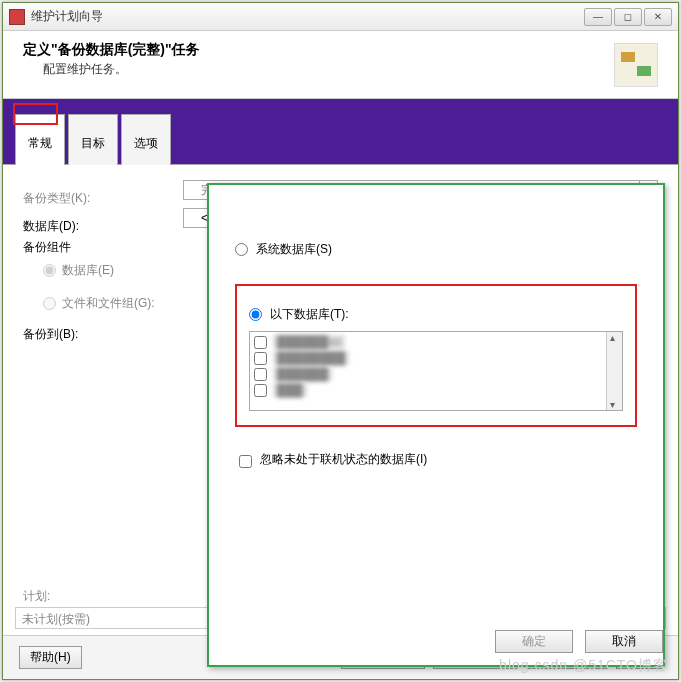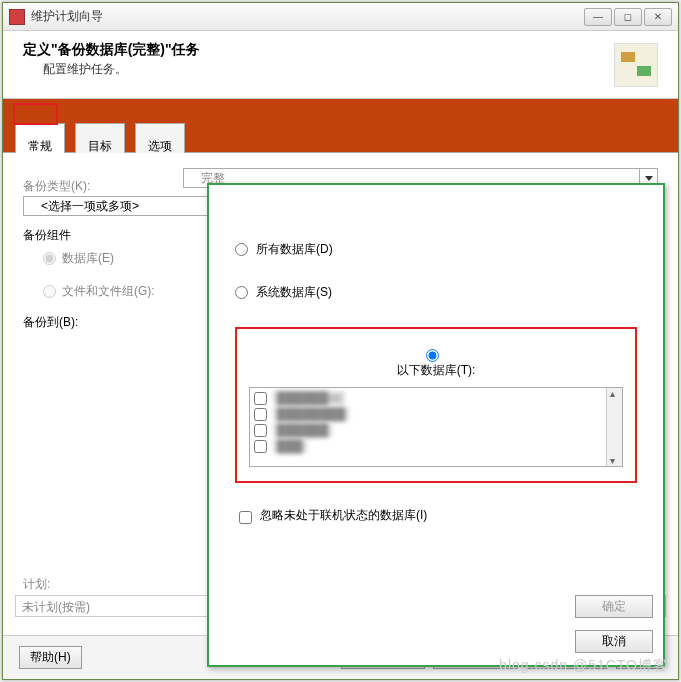--- a/index.html
+++ b/index.html
@@ -1,34 +1,34 @@
 <!DOCTYPE html>
 <html><head>
 <meta charset="utf-8">
 <style>
 * { box-sizing: border-box; margin: 0; padding: 0; font-family: "Microsoft YaHei", SimSun, sans-serif; font-size: 12px; }
 body { background: #f0f0f0; width: 681px; height: 682px; position: relative; overflow: hidden; }
 
-.window { position: absolute; left: 2px; top: 2px; width: 677px; height: 678px; background: #c2410c; border: 1px solid #6a8a4a; box-shadow: 0 0 3px rgba(0,0,0,0.3); }
+.window { position: absolute; left: 2px; top: 2px; width: 677px; height: 678px; background: #4c1d95; border: 1px solid #6a8a4a; box-shadow: 0 0 3px rgba(0,0,0,0.3); }
 
 .titlebar { height: 28px; background: linear-gradient(#fdfdfd, #eaeaea); border-bottom: 1px solid #ccc; display: flex; align-items: center; padding: 0 6px; }
 .titlebar-icon { width: 16px; height: 16px; background: #d04040; border: 1px solid #903030; margin-right: 6px; }
 .titlebar-text { flex: 1; color: #333; }
 .win-btns { display: flex; gap: 2px; }
 .win-btn { width: 28px; height: 18px; border: 1px solid #aaa; background: linear-gradient(#f8f8f8,#e0e0e0); border-radius: 2px; display: flex; align-items: center; justify-content: center; color: #555; font-size: 10px; cursor: pointer; }
 
 .header { padding: 10px 20px; border-bottom: 1px solid #ccc; background: #fff; position: relative; height: 68px; }
 .header-title { font-size: 14px; font-weight: bold; color: #000; }
 .header-sub { color: #333; margin-left: 20px; margin-top: 2px; }
 .header-icon { position: absolute; right: 20px; top: 12px; width: 44px; height: 44px; background: #f4f0e0; border: 1px solid #ddd; }
 .header-icon::before { content:""; position:absolute; left:6px; top:8px; width:14px; height:10px; background:#d0a040; }
 .header-icon::after { content:""; position:absolute; left:22px; top:22px; width:14px; height:10px; background:#60b060; }
 
 .tabs { display: flex; padding-left: 12px; margin-top: 6px; border-bottom: 1px solid #aaa; }
-.tab { padding: 14px 12px; border: 1px solid #aaa; border-bottom: none; background: #f4f4f4; margin-right: 10px; position: relative; top: 18px; cursor: pointer; }
+.tab { padding: 20px 12px; border: 1px solid #aaa; border-bottom: none; background: #f4f4f4; margin-right: 3px; position: relative; top: 9px; cursor: pointer; }
 .tab.active { background: #fff; border-bottom: 1px solid #fff; }
 .tab-highlight { position: absolute; border: 2px solid #e02020; left: 10px; top: 100px; width: 45px; height: 22px; pointer-events:none; }
 
 .body-area { padding: 8px 20px; background: #fff; height: 510px; position: relative; }
 .form-row { display: flex; align-items: center; margin: 6px 0; height: 22px; }
 .form-label { width: 160px; color: #888; margin-top: 16px; }
 .form-label.dark { color: #000; }
 .dropdown { flex: 1; height: 20px; border: 1px solid #aaa; background: #fff; display: flex; align-items: center; padding: 0 17px; position: relative; color:#888;}
 .dropdown.dark { color:#000; }
 .dropdown-arrow { position: absolute; right: 0; top: 0; width: 18px; height: 100%; border-left: 1px solid #aaa; display:flex; align-items:center; justify-content:center; }
@@ -48,36 +48,36 @@
 .bottom-bar { position: absolute; left: 0; right: 0; bottom: 0; height: 44px; border-top: 1px solid #ccc; display:flex; align-items:center; padding: 0 16px; gap: 8px; background:#f4f4f4; }
 .btn { height: 23px; border: 1px solid #999; background: linear-gradient(#fafafa,#e4e4e4); padding: 0 10px; cursor:pointer; display:inline-flex; align-items:center;text-align:right; }
 .btn[disabled] { color:#999; cursor:default; }
 .spacer { flex: 1; }
 
 
 .popup { position: absolute; left: 204px; top: 180px; width: 458px; height: 484px; background: #fff; border: 2px solid #3aa050; box-shadow: 2px 2px 6px rgba(0,0,0,0.3); }
 .popup-body { padding: 30px 26px 10px 26px; }
 .p-radio { display:flex; align-items:center; margin: 26px 0; color:#000; }
 .p-radio input { margin-right: 8px; }
-.p-radio.tight { margin: 10px 0 8px 0; flex-direction: column; }
+.p-radio.tight { margin: 10px 0 8px 0; }
 
 .red-box { border: 2px solid #e02020; padding: 10px 12px 14px 12px; margin-top: 6px; }
 .db-list { border: 1px solid #aaa; height: 80px; background:#fff; margin-top:8px; position:relative; overflow:hidden; }
 .db-list-inner { padding: 2px 4px; }
 .db-row { display:flex; align-items:center; height:16px; }
 .db-row input { margin-right: 6px; }
 .db-row span { filter: blur(2px); color:#888; background:#ddd; padding:0 4px; }
 .scroll-stub { position:absolute; right:0; top:0; width:16px; height:100%; background:#f0f0f0; border-left:1px solid #ccc; }
 .scroll-stub::before { content:"▴"; position:absolute; top:0; left:3px; font-size:10px; color:#666;}
 .scroll-stub::after { content:"▾"; position:absolute; bottom:0; left:3px; font-size:10px; color:#666;}
 
 .ignore-row { display:flex; align-items:flex-end; margin-top: 24px; margin-left: 4px; }
 .ignore-row input { margin-right: 8px; }
 
-.popup-footer { position:absolute; right: 10px; bottom: 12px; display:flex; gap:12px;flex-direction:column; }
+.popup-footer { position:absolute; right: 0; bottom: 12px; display:flex; gap:12px; }
 .popup-btn { width: 78px; height: 23px; border:1px solid #999; background: linear-gradient(#fafafa,#e4e4e4); cursor:pointer; }
 .popup-btn.disabled { color:#999; }
 
 .watermark { position:absolute; right:10px; bottom:4px; color:#ccc; font-size:14px; letter-spacing:1px; pointer-events:none; }
 </style>
 </head>
 <body>
 
 <div class="window">
   <div class="titlebar">
@@ -105,20 +105,21 @@
 
   <div class="body-area">
     <div class="form-row">
       <div class="form-label">备份类型(K):</div>
       <div class="dropdown">
         <span>完整</span>
         <div class="dropdown-arrow"></div>
       </div>
     </div>
     <div class="form-row">
+      <div class="form-label dark">数据库(D):</div>
       <div class="dropdown dark">
         <span>&lt;选择一项或多项&gt;</span>
         <div class="dropdown-arrow"></div>
       </div>
     </div>
     <div class="db-drop-highlight"></div>
 
     <div class="form-label dark" style="margin-top:10px;">备份组件</div>
     <div class="radio-group">
       <label class="radio-item">
@@ -145,24 +146,20 @@
     <button class="btn">&lt; 上一步(B)</button>
     <button class="btn" disabled="">下一步(N) &gt;</button>
     <button class="btn" disabled="">完成(F) &gt;&gt;|</button>
     <button class="btn">取消</button>
   </div>
 
   <div class="popup">
     <div class="popup-body">
       <label class="p-radio">
         <input type="radio" name="dbsel" style="">
-        <span>所有数据库(D)</span>
-      </label>
-      <label class="p-radio">
-        <input type="radio" name="dbsel" style="">
         <span>系统数据库(S)</span>
       </label>
 
       <div class="red-box">
         <label class="p-radio tight">
           <input type="radio" name="dbsel" checked="" style="">
           <span>以下数据库(T):</span>
         </label>
         <div class="db-list">
           <div class="db-list-inner">

